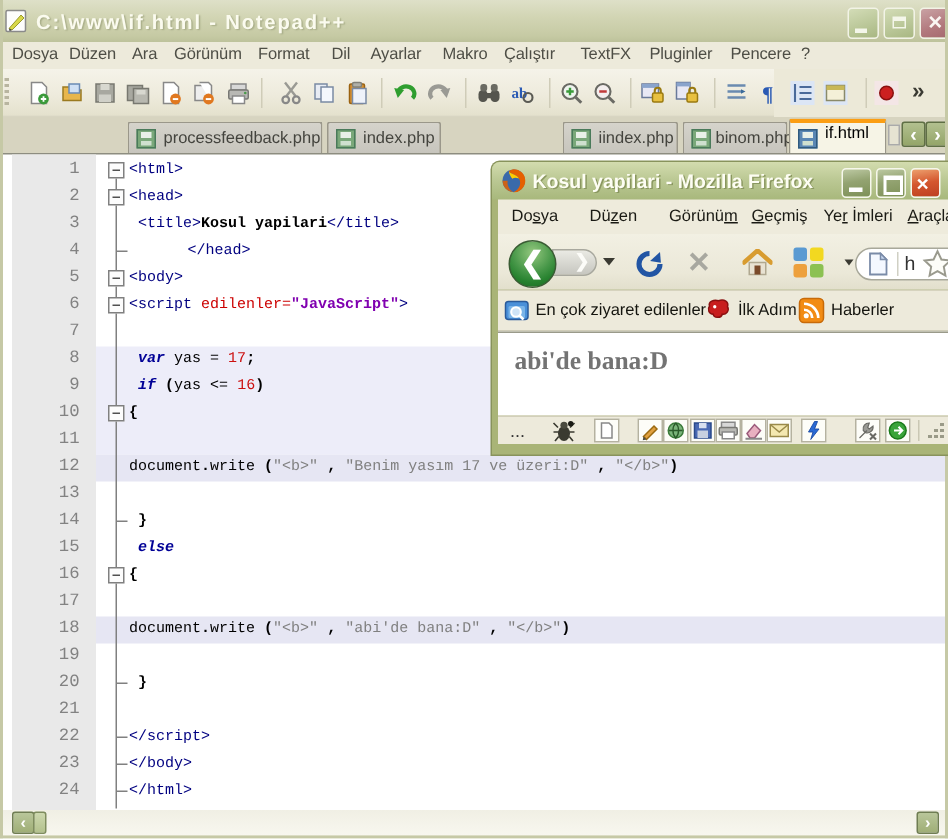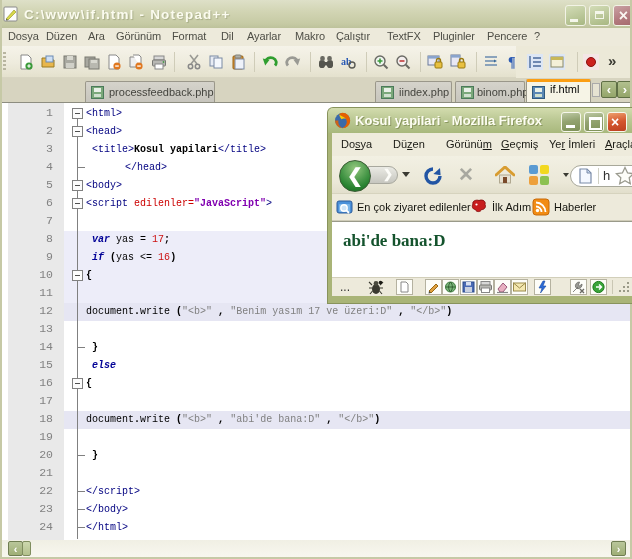--- a/index.html
+++ b/index.html
@@ -68,21 +68,21 @@
 #ff-max{left:256px;background:linear-gradient(170deg,#bcc8a2 0%,#93a371 45%,#7e9158 100%);}
 #ff-close{left:279px;background:linear-gradient(170deg,#eda06e 0%,#d4562e 50%,#bd4020 100%);}
 #ff-min .g{position:absolute;left:4px;top:12px;width:9px;height:3px;background:#fff;}
 #ff-max .g{position:absolute;left:4px;top:4px;width:9px;height:8px;border:2px solid #fff;border-top-width:3px;}
 #ff-close .g{position:absolute;left:3px;top:1px;font-size:14px;font-weight:bold;color:#fff;}
 #ff-menu{position:absolute;left:4px;top:25px;width:300px;height:23px;background:#eeebdc;font-size:11px;color:#1a1a14;}
 #ff-menu span{position:absolute;top:5px;}
 #ff-nav{position:absolute;left:4px;top:48px;width:300px;height:38px;background:linear-gradient(180deg,#f2f0e3 0%,#ebe8d8 70%,#e2dfcc 100%);border-bottom:1px solid #d6d3be;box-sizing:border-box;}
 #ff-bmbar{position:absolute;left:4px;top:86px;width:300px;height:27px;background:#edeadb;font-size:11px;color:#15150f;border-bottom:1px solid #cfccb8;box-sizing:border-box;}
 #ff-content{position:absolute;left:4px;top:113px;width:300px;height:56px;background:#fff;border-top:1px solid #9a9a8a;box-sizing:border-box;}
-#ff-content .txt{position:absolute;left:11px;top:9px;font-family:"Liberation Serif",serif;font-weight:bold;font-size:17px;color:#14532d;}
+#ff-content .txt{position:absolute;left:11px;top:9px;font-family:"Liberation Serif",serif;font-weight:bold;font-size:17px;color:#737373;}
 #ff-status{position:absolute;left:4px;top:169px;width:300px;height:19px;background:#edeadb;border-top:1px solid #d2cfba;box-sizing:border-box;}
 .sico{position:absolute;top:1px;width:17px;height:16px;background:#fdfdf8;border:1px solid #b5b2a0;box-sizing:border-box;}
 </style>
 </head>
 <body>
 <div id="screen">
 
   <div class="abs" id="np-title">
     <svg class="abs" style="left:3px;top:6px" width="16" height="16" viewBox="0 0 16 16">
         <rect x="1" y="1" width="13" height="14" rx="1" fill="#fdfdfd" stroke="#8a8a8a"></rect>
@@ -242,20 +242,27 @@
       </div>
   </div>
 
   <div class="abs" id="np-tabbar">
     <div class="tab" style="left:85px;width:130px">
         <div class="ic">
           <i></i>
           <b></b>
         </div>
         <div class="lbl">processfeedback.php</div>
+      </div>
+    <div class="tab" style="left:218px;width:76px">
+        <div class="ic">
+          <i></i>
+          <b></b>
+        </div>
+        <div class="lbl">index.php</div>
       </div>
     <div class="tab" style="left:375px;width:77px">
         <div class="ic">
           <i></i>
           <b></b>
         </div>
         <div class="lbl">iindex.php</div>
       </div>
     <div class="tab" style="left:455px;width:70px">
         <div class="ic">

